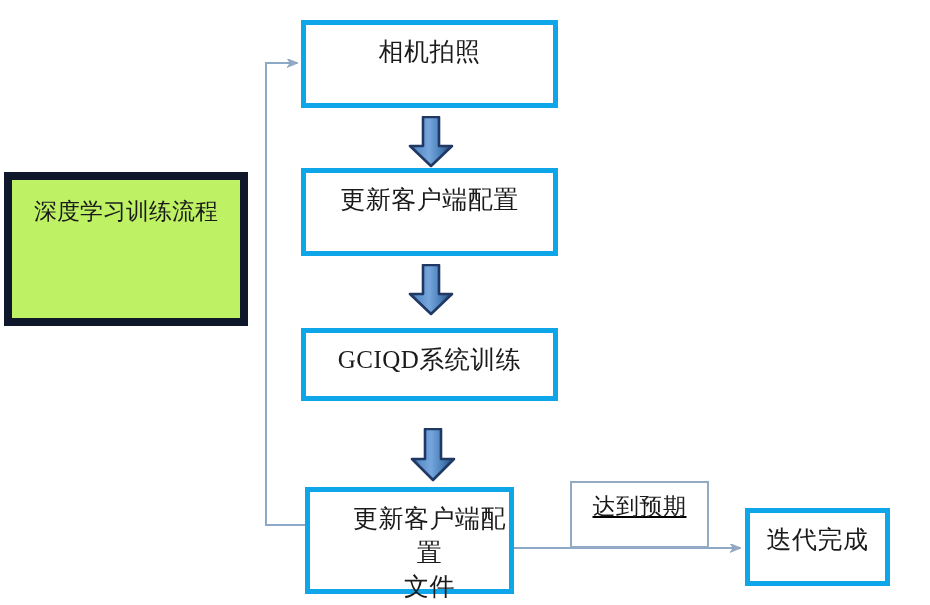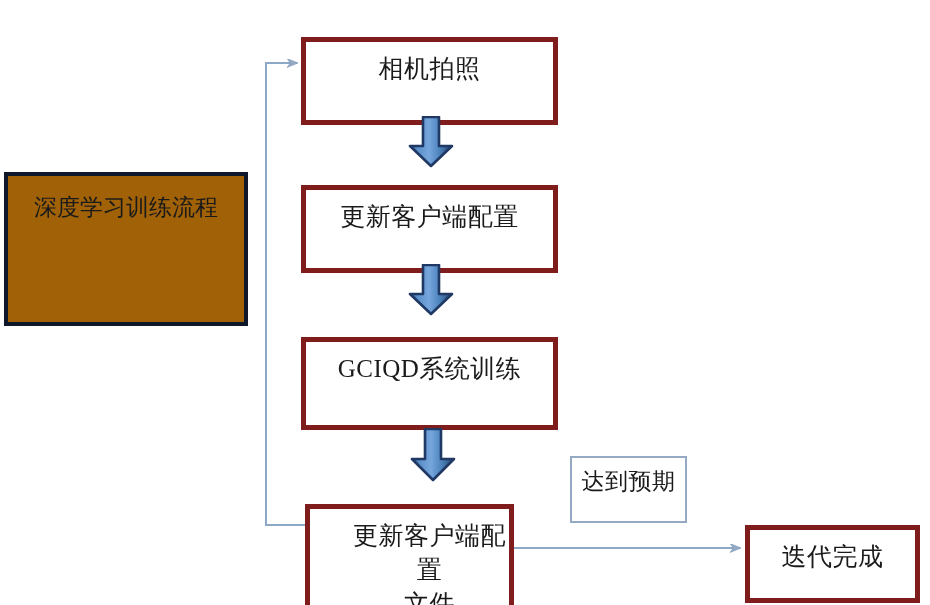--- a/index.html
+++ b/index.html
@@ -19,23 +19,22 @@
   }
   .node {
     position: absolute;
     box-sizing: border-box;
     background: #ffffff;
     display: flex;
     justify-content: center;
   }
   
   .node.thick {
-    border: 5px solid #7f1d1d;
+    border: 5px solid #0ea5e9;
     padding-top: 10px;
-    margin-top: 17px;
   }
   
   .node.thin {
     border: 2px solid #93a9c4;
     padding-top: 8px;
   }
   .node-label {
     font-size: 25px;
     line-height: 1.35;
     color: #1a1a1a;
@@ -43,22 +42,22 @@
     white-space: pre-line;
     letter-spacing: 0.5px;
   }
   .node.thin .node-label {
     font-size: 23px;
   }
   
   #note-panel {
     position: absolute;
     box-sizing: border-box;
-    background: #a16207;
-    border: 4px solid #0f172a;
+    background: #bef264;
+    border: 8px solid #0f172a;
     display: flex;
     flex-direction: column;
     align-items: center;
     justify-content: flex-start;
     padding-top: 16px;
   }
   .note-line {
     font-size: 23px;
     line-height: 1.38;
     color: #1a1a1a;
@@ -124,34 +123,34 @@
   </svg>
 
   <div class="node thick" style="left:301px; top:168px; width:257px; height:88px;">
     <div class="node-label">更新客户端配置</div>
   </div>
 
   <svg class="block-arrow" style="left:408px; top:264px;" width="46" height="52" viewBox="0 0 46 52" xmlns="http://www.w3.org/2000/svg">
     <path d="M15,1 L31,1 L31,30 L44,30 L23,50 L2,30 L15,30 Z" fill="url(#arrowBodyGrad)" stroke="#1f3864" stroke-width="2.6" stroke-linejoin="round"></path>
   </svg>
 
-  <div class="node thick" style="left:301px; top:320px; width:257px; height:93px;">
+  <div class="node thick" style="left:301px; top:328px; width:257px; height:73px;">
     <div class="node-label">GCIQD系统训练</div>
   </div>
 
   <svg class="block-arrow" style="left:410px; top:428px;" width="46" height="54" viewBox="0 0 46 54" xmlns="http://www.w3.org/2000/svg">
     <path d="M15,1 L31,1 L31,31 L44,31 L23,52 L2,31 L15,31 Z" fill="url(#arrowBodyGrad)" stroke="#1f3864" stroke-width="2.6" stroke-linejoin="round"></path>
   </svg>
 
   <div class="node thick" style="left:305px; top:487px; width:209px; height:107px;padding-left:40px;">
     <div class="node-label">更新客户端配置
 文件</div>
   </div>
 
-  <div class="node thin" style="left:570px; top:456px; width:117px; height:67px;">
+  <div class="node thin" style="left:570px; top:481px; width:139px; height:67px;text-decoration:underline;">
     <div class="node-label">达到预期</div>
   </div>
 
-  <div class="node thick" style="left:745px; top:508px; width:175px; height:78px;">
+  <div class="node thick" style="left:745px; top:508px; width:145px; height:78px;">
     <div class="node-label">迭代完成</div>
   </div>
 
 </div>
 
 </body></html>

